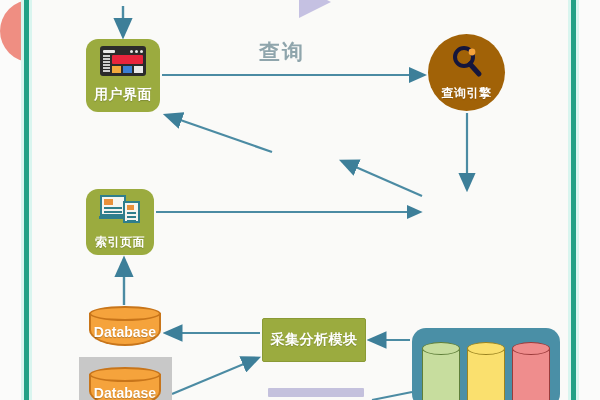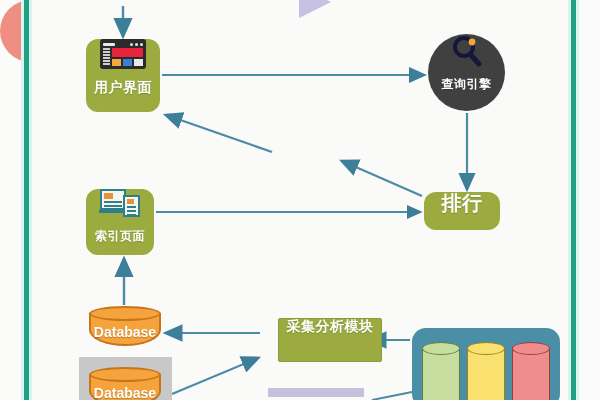--- a/index.html
+++ b/index.html
@@ -49,37 +49,39 @@
     pointer-events: none;
   }
 
   
   .node {
     position: absolute;
     box-sizing: border-box;
     display: flex;
     flex-direction: column;
     align-items: center;
+    justify-content: center;
     gap: 8px;
   }
   .node-green {
     background: #9bab3f;
     border-radius: 12px;
   }
   .node-label {
     color: #ffffff;
     font-weight: bold;
     letter-spacing: 0.5px;
     text-shadow: 0 1px 1px rgba(0,0,0,0.18);
     line-height: 1.1;
     white-space: nowrap;
   }
   .node-circle {
     border-radius: 50%;
-    background: #404040;
+    background: #a16207;
+    font-family: Liberation Mono, monospace;
   }
 
   
   #node-ui {
     left: 86px; top: 39px;
     width: 74px; height: 73px;
     padding-bottom: 2px;
   }
   #node-ui .node-label { font-size: 14px; }
 
@@ -222,21 +224,20 @@
   }
   .docs-icon .d-front i { display:block; height:2px; background:#2e7e8c; margin-bottom:2px; }
   .docs-icon .d-front .o { background:#e8903a; height:5px; width:7px; }
 
   
   #node-analysis {
     left: 262px; top: 318px;
     width: 104px; height: 44px;
     border-radius: 2px;
     border: 1px solid #8a9a36;
-    margin-left: 16px;
   }
   #node-analysis .node-label { font-size: 14px; }
 
   
   .db {
     position: absolute;
     width: 72px; height: 44px;
   }
   .db .top {
     position: absolute; left: 0; top: 0;
@@ -359,20 +360,21 @@
     <line x1="172" y1="394" x2="258" y2="358" stroke="#4b8ba3" stroke-width="2.2" marker-end="url(#ah)"></line>
 
     <line x1="410" y1="340" x2="370" y2="340" stroke="#4b8ba3" stroke-width="2.2" marker-end="url(#ah)"></line>
 
     <line x1="412" y1="392" x2="372" y2="400" stroke="#4b8ba3" stroke-width="2"></line>
   </svg>
 
   <div id="node-top-circle"></div>
   <div id="deco-triangle"></div>
 
+  <div id="label-query">查询</div>
 
   <div class="node node-green" id="node-ui">
     <div class="ui-icon">
       <div class="bar-top">
         <span class="t1"></span>
         <span class="dots">
             <i></i>
             <i></i>
             <i></i>
           </span>
@@ -402,23 +404,20 @@
   <div class="node node-circle" id="node-query-engine">
     <svg width="34" height="34" viewBox="0 0 34 34">
       <circle cx="14" cy="13" r="9" fill="none" stroke="#15163c" stroke-width="4"></circle>
       <line x1="20" y1="20" x2="29" y2="30" stroke="#15163c" stroke-width="5" stroke-linecap="round"></line>
       <circle cx="22" cy="8" r="3.4" fill="#f5a33c"></circle>
     </svg>
     <div class="node-label">查询引擎</div>
   </div>
 
 
-  <div class="node node-green" id="node-rank">
-    <div class="node-label">排行</div>
-  </div>
 
   <div class="node node-green" id="node-index">
     <div class="docs-icon">
       <div class="d-back">
           <i class="o"></i>
           <i></i>
           <i></i>
           <i></i>
         </div>
       <div class="d-foot"></div>

